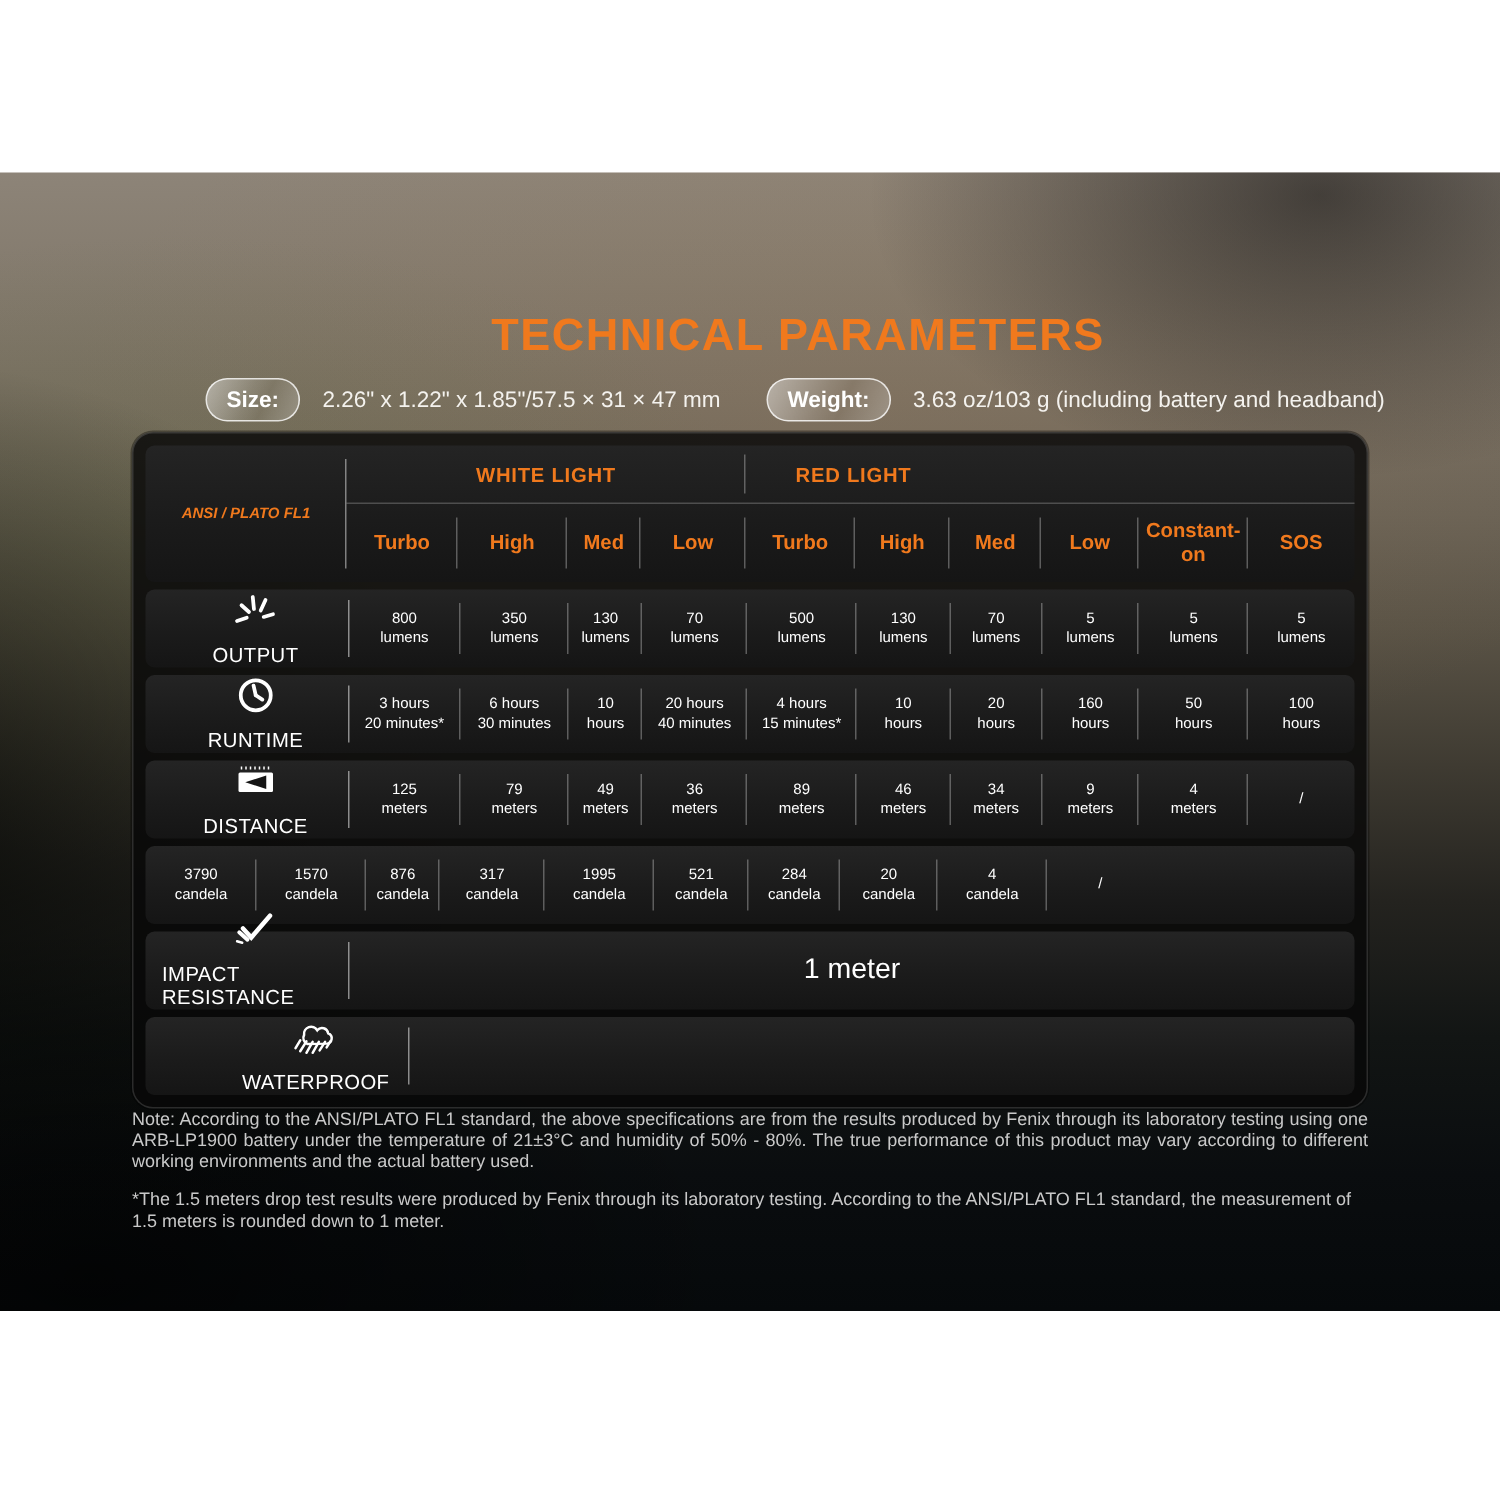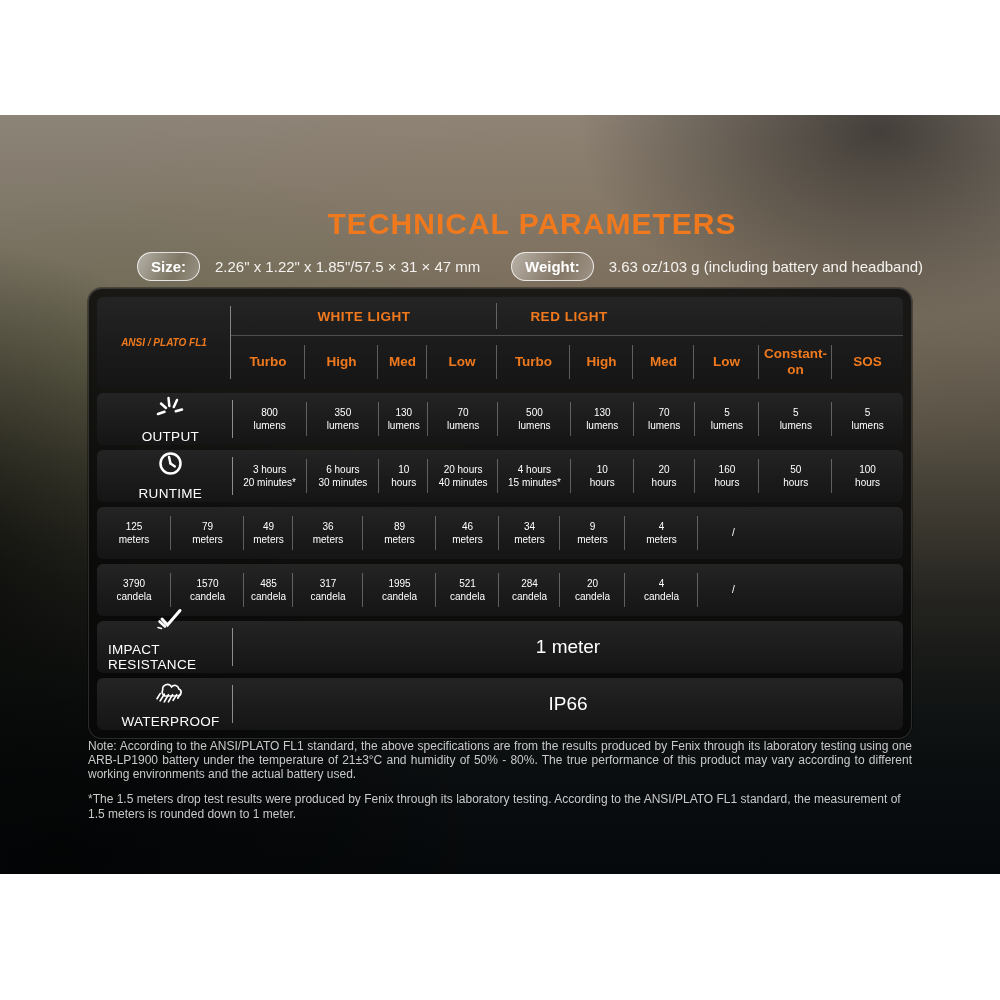--- a/index.html
+++ b/index.html
@@ -44,21 +44,21 @@
     position:absolute;left:88px;top:173px;width:824px;box-sizing:border-box;
     padding:8px;border-radius:14px;
     background:rgba(8,8,8,0.84);
     border:1px solid rgba(255,255,255,0.14);
     box-shadow:0 0 0 1px rgba(0,0,0,0.35);
   }
   .trow{
     display:flex;align-items:stretch;margin-bottom:5px;border-radius:6px;
     background:linear-gradient(180deg,#242424 0%,#1b1b1b 55%,#151515 100%);
   }
-  .trow:last-child{margin-bottom:0;}
+  .trow:last-child{margin-bottom:0;padding-left:40px;}
   .header-block{display:flex;align-items:stretch;margin-bottom:5px;border-radius:6px;
     background:linear-gradient(180deg,#242424 0%,#1b1b1b 55%,#151515 100%);}
   .header-right{flex:1;display:flex;flex-direction:column;}
   .groups-row{display:flex;height:38px;border-bottom:1px solid rgba(255,255,255,0.22);}
   .modes-row{display:flex;height:52px;}
 
   .cell{position:relative;display:flex;flex-direction:column;align-items:center;justify-content:center;box-sizing:border-box;}
   .cell::after{
     content:"";position:absolute;right:0;top:18%;height:64%;width:1px;
     background:rgba(255,255,255,0.30);
@@ -239,20 +239,32 @@
             <div class="cell c9 val">
               <div>50</div>
               <div>hours</div>
             </div>
             <div class="cell c10 val nodiv">
               <div>100</div>
               <div>hours</div>
             </div>
           </div>
           <div class="trow data-row">
+            <div class="cell c0 label-cell">
+              <span class="row-icon">
+                <svg width="27" height="21" viewBox="0 0 27 21">
+                  <g stroke="#fff" stroke-width="1">
+      <path d="M4,1 v2 M7,1 v2 M10,1 v2 M13,1 v2 M16,1 v2 M19,1 v2 M22,1 v2"></path>
+                  </g>
+      <rect x="2" y="5" width="23" height="13" fill="#fff" rx="1"></rect>
+      <path d="M20.5,7 L20.5,16 L6.5,11.5 Z" fill="#141414"></path>
+                </svg>
+              </span>
+              <span class="row-label">DISTANCE</span>
+            </div>
             <div class="cell c1 val">
               <div>125</div>
               <div>meters</div>
             </div>
             <div class="cell c2 val">
               <div>79</div>
               <div>meters</div>
             </div>
             <div class="cell c3 val">
               <div>49</div>
@@ -289,21 +301,21 @@
           <div class="trow data-row">
             <div class="cell c1 val">
               <div>3790</div>
               <div>candela</div>
             </div>
             <div class="cell c2 val">
               <div>1570</div>
               <div>candela</div>
             </div>
             <div class="cell c3 val">
-              <div>485</div>
+              <div>876</div>
               <div>candela</div>
             </div>
             <div class="cell c4 val">
               <div>317</div>
               <div>candela</div>
             </div>
             <div class="cell c5 val">
               <div>1995</div>
               <div>candela</div>
             </div>
@@ -352,21 +364,20 @@
                     <path d="M8,14.6 L4,21"></path>
                     <path d="M12,15 L8,22"></path>
       <path d="M16,15 L12,22"></path>
                     <path d="M20,15 L16.5,20.5"></path>
                     <path d="M23.5,14.5 L21,18.5"></path>
                   </g>
                 </svg>
               </span>
               <span class="row-label">WATERPROOF</span>
             </div>
-            <div class="cell span-val nodiv">IP66</div>
           </div>
         </div>
     </div>
 
     <div class="notes">
       <p class="note note-justify">Note: According to the ANSI/PLATO FL1 standard, the above specifications are from the results produced by Fenix through its laboratory testing using one ARB-LP1900 battery under the temperature of 21±3°C and humidity of 50% - 80%. The true performance of this product may vary according to different working environments and the actual battery used.</p>
       <p class="note">*The 1.5 meters drop test results were produced by Fenix through its laboratory testing. According to the ANSI/PLATO FL1 standard, the measurement of 1.5 meters is rounded down to 1 meter.</p>
     </div>
 
   </div>

